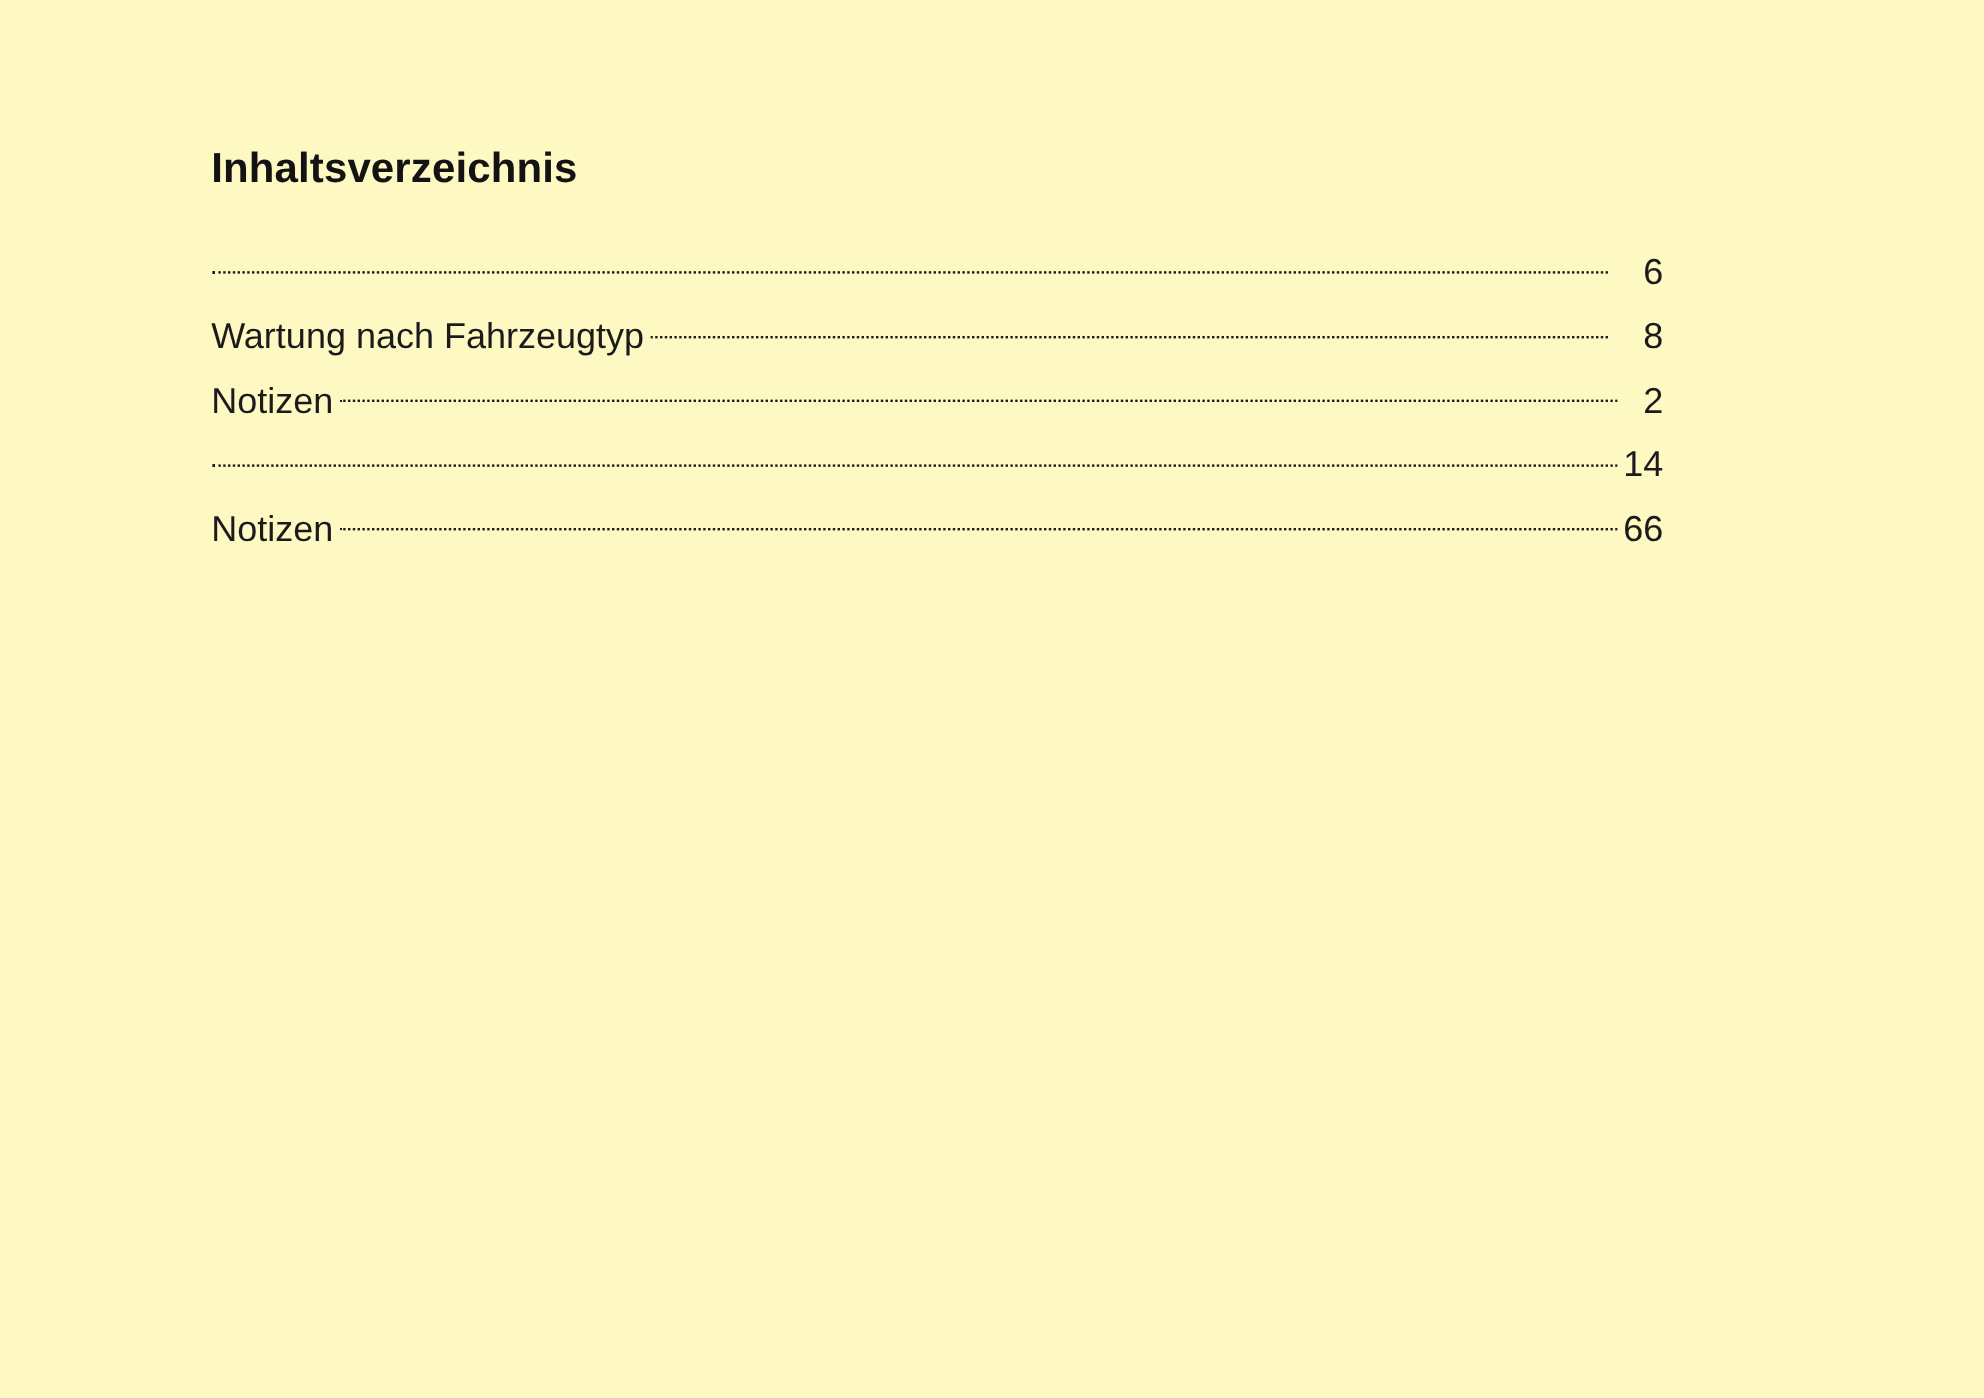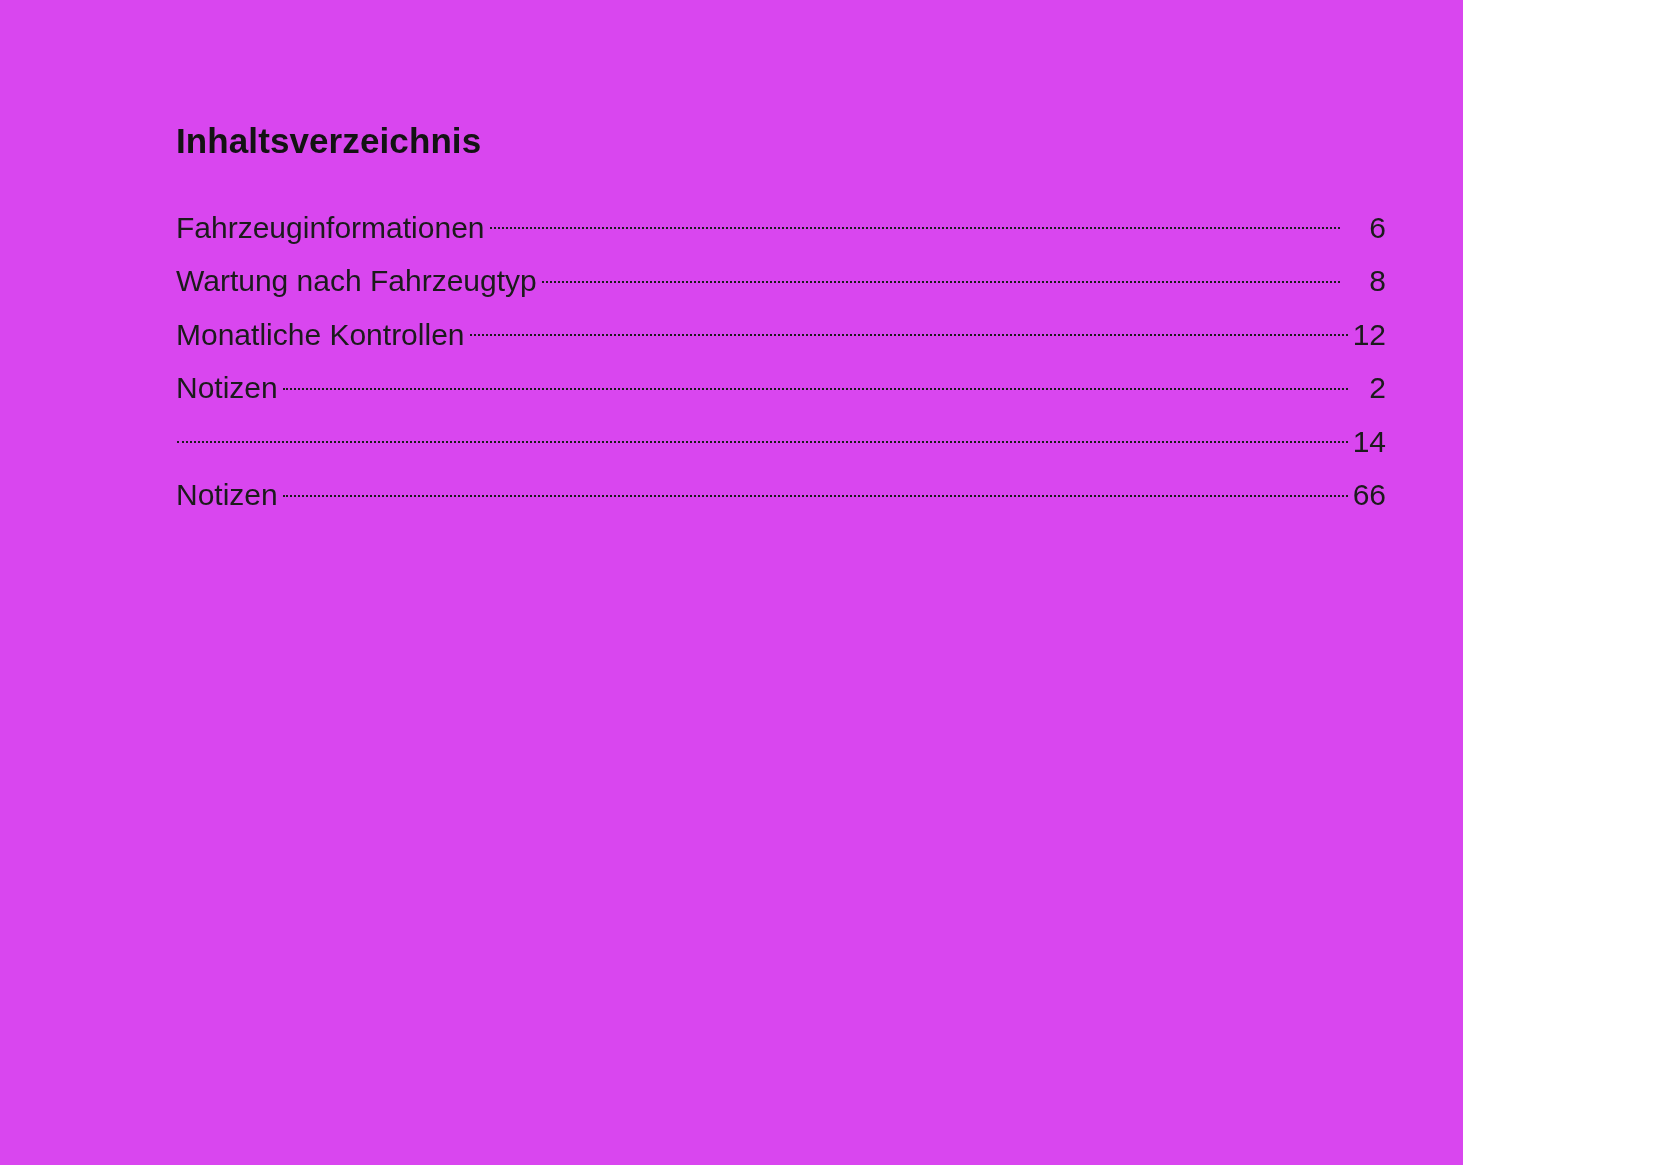--- a/index.html
+++ b/index.html
@@ -2,23 +2,23 @@
 <html><head>
 <meta charset="utf-8">
 <style>
   html, body {
     margin: 0;
     padding: 0;
     background: #ffffff;
   }
   .page {
     position: relative;
-    width: 1463px;
+    width: 1653px;
     height: 1165px;
-    background: #d946ef;
+    background: #fef9c3;
     font-family: "Liberation Sans", sans-serif;
     color: #1a1a1a;
     box-sizing: border-box;
     overflow: hidden;
   }
   .content {
     position: absolute;
     left: 176px;
     top: 122px;
     width: 1210px;
@@ -76,37 +76,31 @@
 </head>
 <body>
 
 <div class="page">
   <div class="content">
     <h1 class="doc-title">Inhaltsverzeichnis</h1>
 
     <ul class="toc">
 
       <li class="toc-entry gap-wide">
-        <span class="toc-label">Fahrzeuginformationen</span>
         <span class="toc-leader"></span>
         <span class="toc-page">6</span>
       </li>
 
       <li class="toc-entry gap-wide">
         <span class="toc-label">Wartung nach Fahrzeugtyp</span>
         <span class="toc-leader"></span>
         <span class="toc-page">8</span>
       </li>
 
 
-      <li class="toc-entry">
-        <span class="toc-label">Monatliche Kontrollen</span>
-        <span class="toc-leader"></span>
-        <span class="toc-page">12</span>
-      </li>
 
       <li class="toc-entry">
         <span class="toc-label">Notizen</span>
         <span class="toc-leader"></span>
         <span class="toc-page">2</span>
       </li>
 
       <li class="toc-entry">
         <span class="toc-leader"></span>
         <span class="toc-page">14</span>

